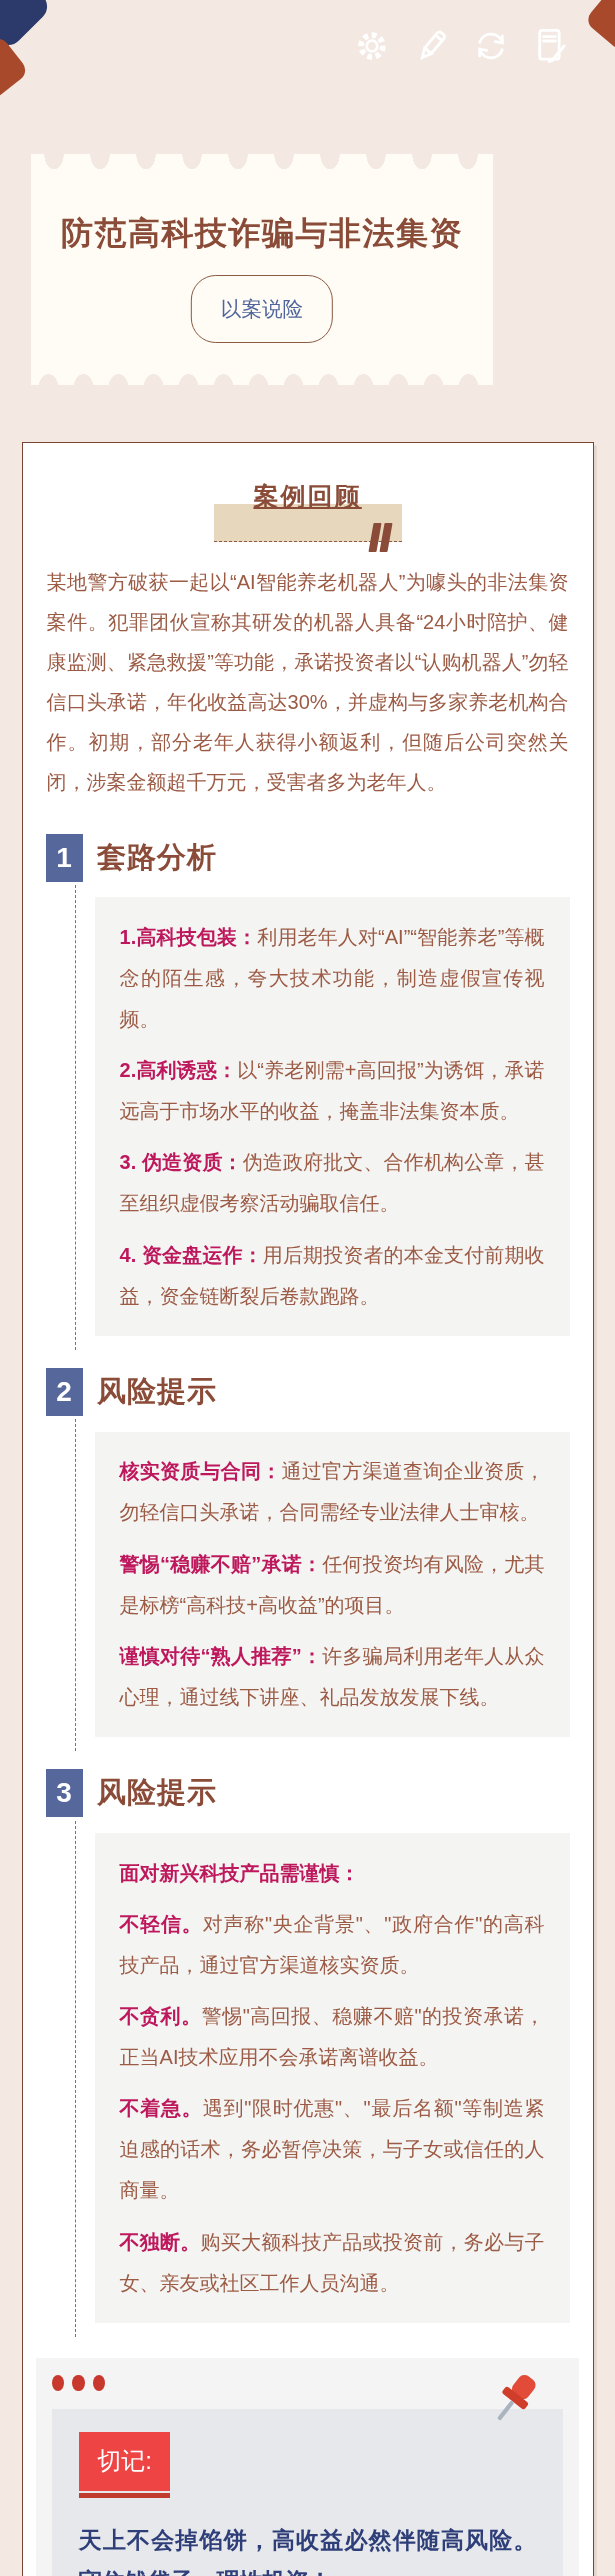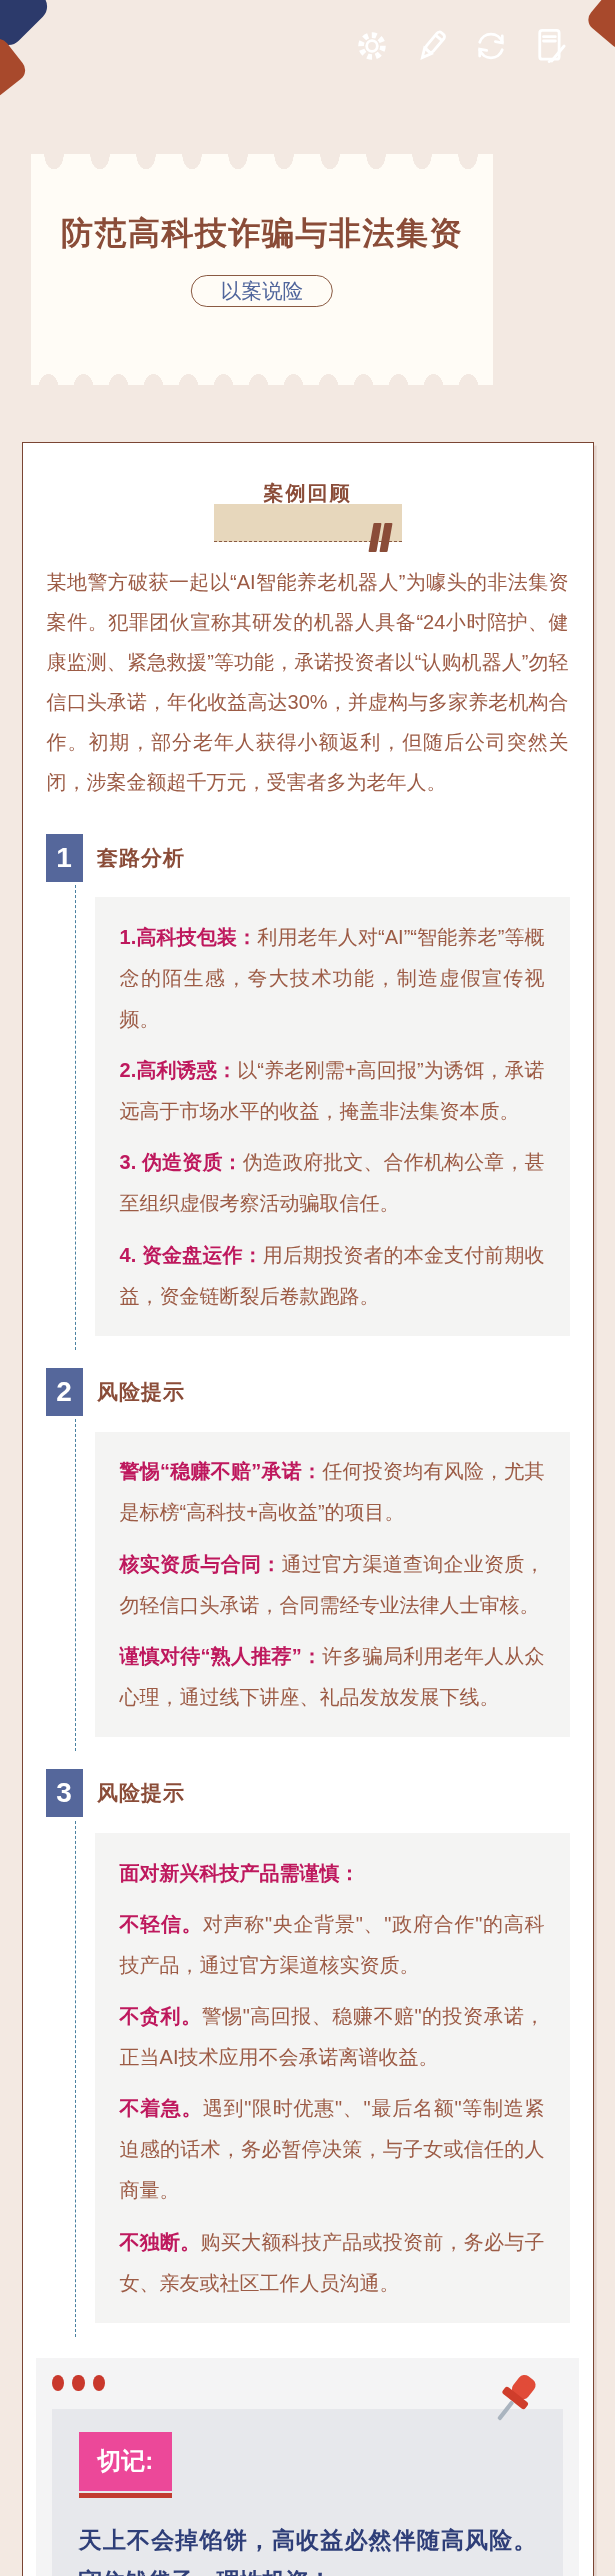--- a/index.html
+++ b/index.html
@@ -20,53 +20,53 @@
   .title-band{position:absolute;left:31px;width:462px;top:154px;height:231px;background:#fffcf6;}
   .scallop-top{position:absolute;top:0;left:0;right:0;height:18.5px;
     background-image:radial-gradient(9.8px 15px at 50% 0px,#f3e9e2 98%,rgba(243,233,226,0) 100%);
     background-size:46px 18.5px;background-repeat:repeat-x;}
   .scallop-bottom{position:absolute;bottom:0;left:0;right:0;height:12.4px;
     background-image:radial-gradient(10.3px 15.5px at 50% 16.5px,#f3e9e2 98%,rgba(243,233,226,0) 100%);
     background-size:35px 12.4px;background-repeat:repeat-x;}
   .main-title{position:absolute;top:58px;left:0;width:100%;text-align:center;
     font-size:32px;font-weight:bold;color:#8a4c38;letter-spacing:1.5px;white-space:nowrap;}
   .badge{position:absolute;top:121px;left:50%;transform:translateX(-50%);
-    border:1.5px solid #8a5a42;border-radius:25px;padding:1px 29px;
+    border:1.5px solid #8a5a42;border-radius:25px;padding:19px 29px;
     font-size:20.6px;color:#50659b;background:#fffcf6;white-space:nowrap;}
   
   .card{position:absolute;left:21.6px;top:442px;width:572px;height:2371px;
     background:#ffffff;border:1.5px solid #7a4533;box-sizing:border-box;
     padding:23px 23px 0;box-shadow:2.6px 3.6px 0 rgba(122,69,51,0.12);}
   .case-header{text-align:center;position:relative;height:77px;margin-top:5.2px;}
   .case-bar{position:absolute;left:50%;transform:translateX(-50%);top:33px;width:188px;height:37px;
     background:#e7d7bc;border-bottom:1.5px dashed #8a5a42;z-index:1;}
-  .case-title{position:relative;display:inline-block;font-size:20px;font-weight:bold;color:#8a4c38;z-index:2;letter-spacing:2.1px;margin-top:9.3px;}
+  .case-title{position:relative;display:inline-block;font-size:25px;font-weight:bold;color:#8a4c38;z-index:2;letter-spacing:2.1px;margin-top:9.3px;text-decoration:underline;}
   .quote{position:absolute;left:50%;margin-left:63px;top:52px;z-index:3;display:flex;gap:3.6px;}
   .quote i{width:7.7px;height:29px;background:#8a4c38;transform:skewX(-10deg);border-radius:1px;display:block;}
   .case-body{font-size:20px;line-height:2.0;color:#9c5b45;margin:13.4px 1px 0;text-align:justify;}
   
   .section{margin-top:32px;}
   .sec-head{display:flex;align-items:center;gap:14.4px;}
   .sec-num{width:37px;height:48px;background:#55679b;color:#ffffff;font-size:28px;font-weight:bold;
     display:flex;align-items:center;justify-content:center;flex:0 0 auto;}
-  .sec-title{font-size:21px;font-weight:bold;color:#8a4c38;letter-spacing:1px;}
+  .sec-title{font-size:29px;font-weight:bold;color:#8a4c38;letter-spacing:1px;}
   .sec-body{position:relative;margin:15.5px 0 0 49px;}
   .sec-body::before{content:"";position:absolute;left:-19.6px;top:-12.4px;bottom:-13.4px;border-left:1.5px dashed #4a81a0;}
   .sec-box{background:#f4f4f3;padding:19.6px 25px;font-size:20px;line-height:2.05;color:#9c5b45;text-align:justify;}
   .sec-box p{margin:0 0 10.3px;}
   .sec-box p:last-child{margin-bottom:0;}
   .lead{font-weight:bold;color:#be185d;}
   
   .reminder{position:relative;margin:35px -9.3px 0;background:#f4f4f5;padding:16.5px 15.5px 21.6px;}
   .dots{display:flex;gap:8.2px;}
   .dots i{width:12.4px;height:16.5px;border-radius:50%;background:#c9382c;display:block;}
   .pin{position:absolute;right:33px;top:10.3px;width:61px;height:66px;z-index:3;}
   .reminder-inner{margin-top:17.5px;background:#e7e8ec;padding:23px 27px 30px;}
   .qieji{display:inline-block;}
-  .qieji-label{display:block;background:#ec4899;color:#ffffff;font-size:24px;font-weight:bold;padding:13.4px 18.5px;}
+  .qieji-label{display:block;background:#ef4444;color:#ffffff;font-size:24px;font-weight:normal;padding:13.4px 18.5px;}
   .qieji-bar{height:5.2px;background:#c23b2f;margin-top:2.6px;}
   .reminder-text{margin:21.6px 0 0;font-size:23px;font-weight:bold;color:#2e3e78;line-height:1.8;text-align:justify;}
 </style>
 </head>
 <body>
 
 <div class="deco deco-navy-tl"></div>
 <div class="deco deco-rust-tl"></div>
 <div class="deco deco-rust-tr"></div>
 
@@ -140,22 +140,22 @@
     </div>
   </div>
 
   <div class="section">
     <div class="sec-head">
       <div class="sec-num">2</div>
       <div class="sec-title">风险提示</div>
     </div>
     <div class="sec-body">
       <div class="sec-box">
+        <p><span class="lead">核实资质与合同：</span><span>通过官方渠道查询企业资质，勿轻信口头承诺，合同需经专业法律人士审核。</span></p>
         <p><span class="lead">警惕“稳赚不赔”承诺：</span><span>任何投资均有风险，尤其是标榜“高科技+高收益”的项目。</span></p>
-        <p><span class="lead">核实资质与合同：</span><span>通过官方渠道查询企业资质，勿轻信口头承诺，合同需经专业法律人士审核。</span></p>
         <p><span class="lead">谨慎对待“熟人推荐”：</span><span>许多骗局利用老年人从众心理，通过线下讲座、礼品发放发展下线。</span></p>
       </div>
     </div>
   </div>
 
   <div class="section">
     <div class="sec-head">
       <div class="sec-num">3</div>
       <div class="sec-title">风险提示</div>
     </div>

